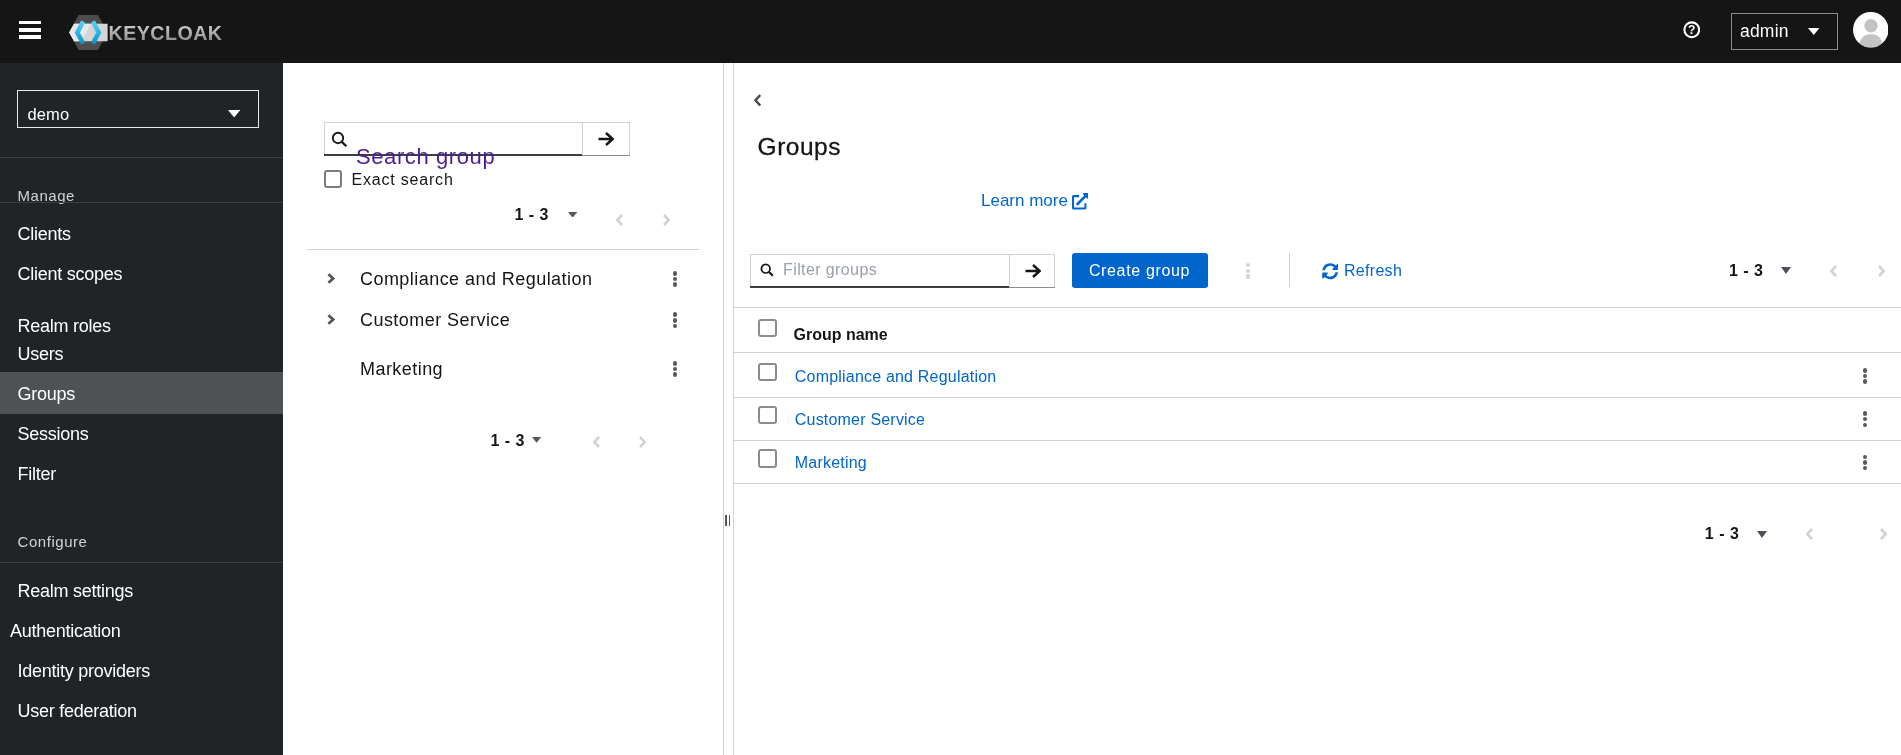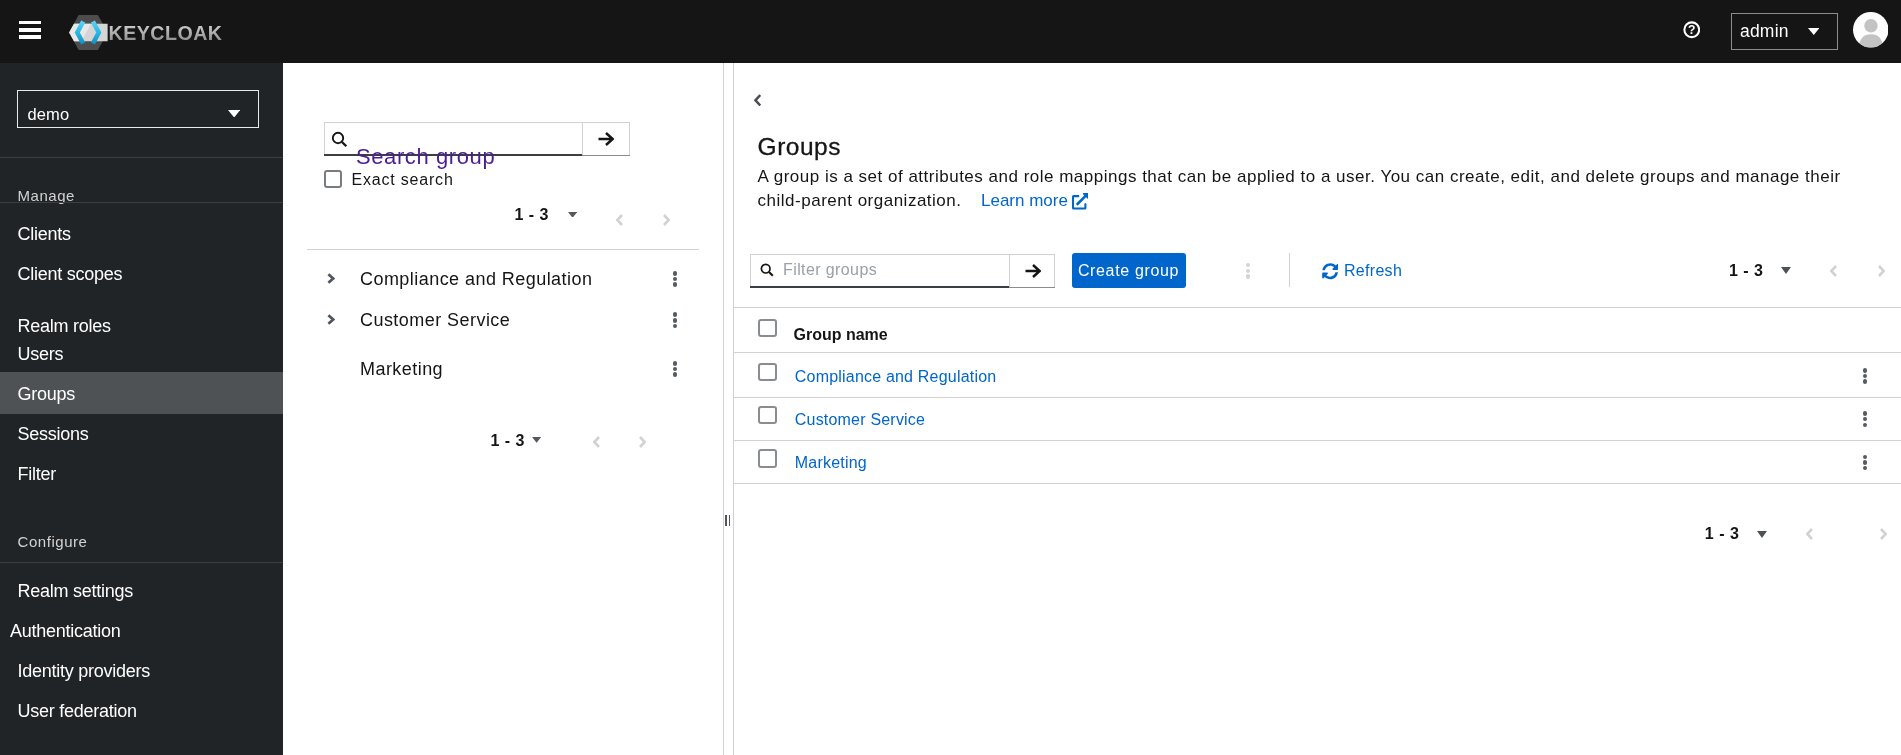--- a/index.html
+++ b/index.html
@@ -166,39 +166,38 @@
 
 <div class="abs vline" style="left:723px;top:63px;height:692px;"></div>
 <div class="abs vline" style="left:733px;top:63px;height:692px;"></div>
 <div class="abs" style="left:725.4px;top:514.5px;width:1.7px;height:11.5px;background:#53575c;"></div>
 <div class="abs" style="left:728.5px;top:514.5px;width:1.7px;height:11.5px;background:#53575c;"></div>
 
 <svg class="abs" style="left:753.5px;top:93.5px;" width="7.5" height="12.5" viewBox="0 0 7.5 12.5">
   <path d="M6.3 1 L1.5 6.25 L6.3 11.5" fill="none" stroke="#484b50" stroke-width="2.5"></path>
 </svg>
 <div class="abs" style="left:757.6px;top:131.8px;font-size:24.5px;height:30px;line-height:30px;letter-spacing:0.5px;color:#151515;-webkit-text-stroke:0.3px #151515;">Groups</div>
-<div class="abs" style="left:757.6px;top:165px;font-size:17px;line-height:24px;letter-spacing:0.5px;color:#151515;white-space:nowrap;">A group is a set of attributes and role mappings that can be applied to a user. You can create, edit, and delete groups and manage their<br>child-parent organization.</div>
 <div class="abs" style="left:981px;top:190px;font-size:17px;height:22px;line-height:22px;color:#0066cc;white-space:nowrap;">Learn more</div>
 <svg class="abs" style="left:1071.5px;top:193px;" width="16.5" height="16.5" viewBox="0 0 512 512">
   <path fill="#0066cc" d="M432,320H400a16,16,0,0,0-16,16V448H64V128H208a16,16,0,0,0,16-16V80a16,16,0,0,0-16-16H48A48,48,0,0,0,0,112V464a48,48,0,0,0,48,48H400a48,48,0,0,0,48-48V336A16,16,0,0,0,432,320ZM488,0h-128c-21.37,0-32.05,25.91-17,41l35.73,35.73L135,320.37a24,24,0,0,0,0,34L157.67,377a24,24,0,0,0,34,0L435.28,133.32,471,169c15,15,41,4.5,41-17V24A24,24,0,0,0,488,0Z"></path>
 </svg>
 
 <div class="abs" style="left:750px;top:253.5px;width:305px;height:34px;border:1px solid #d2d2d2;"></div>
 <div class="abs vline" style="left:1009px;top:254px;height:33px;"></div>
 <div class="abs" style="left:750px;top:285.5px;width:259px;height:2px;background:#3c3f42;"></div>
 <div class="abs" style="left:1009px;top:286.5px;width:46px;height:1px;background:#8a8d90;"></div>
 <svg class="abs" style="left:759.5px;top:263px;" width="14" height="14" viewBox="0 0 14 14">
   <circle cx="5.7" cy="5.7" r="4.3" fill="none" stroke="#151515" stroke-width="1.7"></circle>
   <line x1="9" y1="9" x2="12.8" y2="12.8" stroke="#151515" stroke-width="2.1"></line>
 </svg>
 <div class="abs t16" style="left:783px;top:259px;color:#9aa0a8;letter-spacing:0.4px;text-align:right;">Filter groups</div>
 <svg class="abs" style="left:1025px;top:263.5px;" width="16" height="14" viewBox="0 0 16 14">
   <path d="M0.5 7 H14.5 M8 1 L14.7 7 L8 13" fill="none" stroke="#151515" stroke-width="2.5"></path>
 </svg>
-<div class="abs" style="left:1071.5px;top:253px;width:114px;height:35px;background:#0066cc;border-radius:3px;color:#fff;font-size:16px;letter-spacing:0.65px;text-align:center;line-height:35px;">Create group</div>
+<div class="abs" style="left:1071.5px;top:253px;width:136px;height:35px;background:#0066cc;border-radius:3px;color:#fff;font-size:16px;letter-spacing:0.65px;text-align:center;line-height:35px;">Create group</div>
 <div class="abs kebab" style="left:1242.8px;top:262.9px;width:10px;">
   <span style="background:#d2d4d6;"></span>
       <span style="background:#d2d4d6;"></span>
       <span style="background:#d2d4d6;"></span>
 </div>
 <div class="abs vline" style="left:1288.5px;top:253px;height:34px;"></div>
 <svg class="abs" style="left:1321.8px;top:263px;" width="16.5" height="16.5" viewBox="0 0 512 512">
   <path fill="#0066cc" d="M370.72 133.28C339.458 104.008 298.888 87.962 255.848 88c-77.458.068-144.328 53.178-162.791 126.85-1.344 5.363-6.122 9.15-11.651 9.15H24.103c-7.498 0-13.194-6.807-11.807-14.176C33.933 94.924 134.813 8 256 8c66.448 0 126.791 26.136 171.315 68.685L465.547 38.43C480.66 23.317 506.5 34.02 506.5 55.398V192c0 13.255-10.745 24-24 24H345.898c-21.378 0-32.081-25.84-16.968-40.953l41.79-41.767zM24 296h136.602c21.378 0 32.081 25.84 16.968 40.953l-41.79 41.767c31.262 29.273 71.832 45.319 114.872 45.28 77.418-.07 144.315-53.144 162.787-126.849 1.344-5.363 6.122-9.15 11.651-9.15h57.304c7.498 0 13.194 6.807 11.807 14.176C478.067 417.076 377.187 504 256 504c-66.448 0-126.791-26.136-171.315-68.685L46.453 473.57C31.34 488.683 5.5 477.98 5.5 456.602V320c0-13.255 10.745-24 24-24z"></path>
 </svg>
 <div class="abs t16" style="left:1344px;top:260px;color:#0066cc;letter-spacing:0.3px;">Refresh</div>

